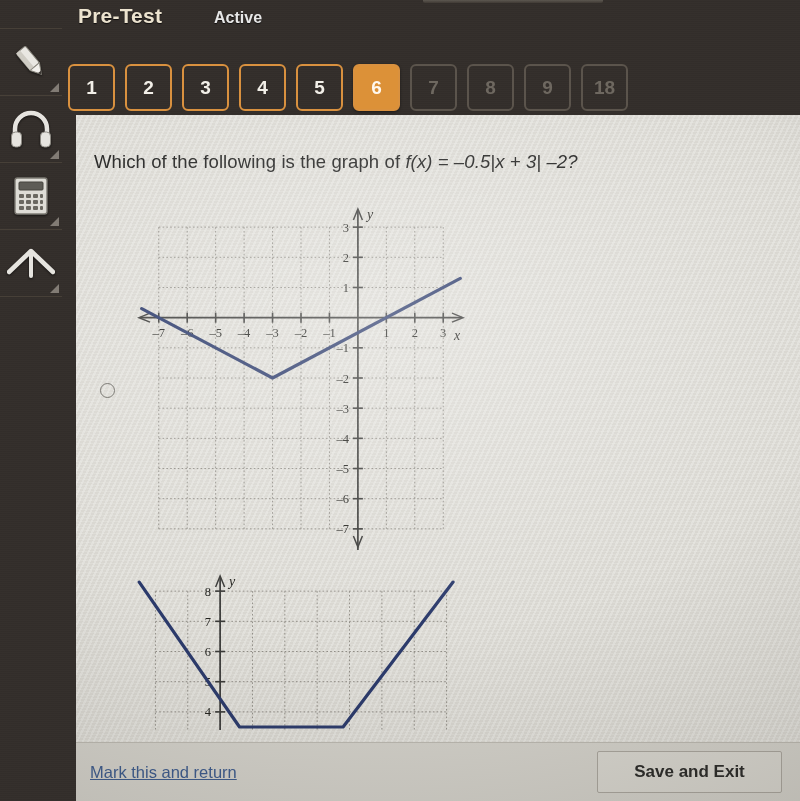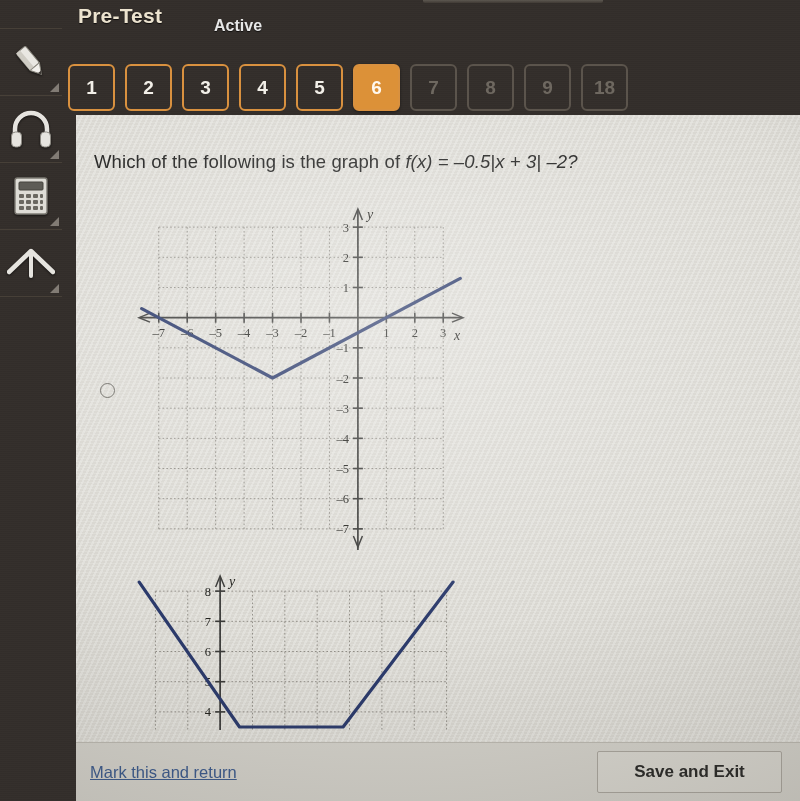--- a/index.html
+++ b/index.html
@@ -28,21 +28,21 @@
   .tool-cell svg{display:block;filter:drop-shadow(0 1px 1px rgba(0,0,0,.6));}
 
   
   #quiz-header{position:absolute;left:68px;top:0;right:0;height:52px;text-align:right;}
   #cut-text{position:absolute;left:355px;top:-7px;width:180px;height:10px;
     background:linear-gradient(180deg,#cfcabf 0%, #8d887e 60%, #4a443c 100%);
     opacity:.55;border-radius:2px;}
   #test-title{position:absolute;left:10px;top:4px;font-size:21px;font-weight:bold;
     color:#ece3cf;letter-spacing:.2px;text-shadow:0 1px 1px rgba(0,0,0,.7);}
   #test-status{position:absolute;left:146px;top:9px;font-size:16px;font-weight:bold;
-    color:#e7e7e7;text-shadow:0 1px 1px rgba(0,0,0,.7);margin-top:8px;}
+    color:#e7e7e7;text-shadow:0 1px 1px rgba(0,0,0,.7);}
 
   
   #question-tabs{position:absolute;left:68px;top:64px;display:flex;gap:10px;}
   .qtab{width:47px;height:47px;border-radius:6px;
     display:flex;align-items:center;justify-content:center;
     font-size:19px;font-weight:bold;box-sizing:border-box;cursor:pointer;}
   .qtab.done{border:2px solid #d9913f;color:#f2efe8;background:transparent;}
   .qtab.current{border:2px solid #d9913f;background:#dc9138;color:#fff8ee;
     box-shadow:0 1px 3px rgba(0,0,0,.45);}
   .qtab.locked{border:2px solid #5b544c;color:#6e6860;background:transparent;cursor:default;}

